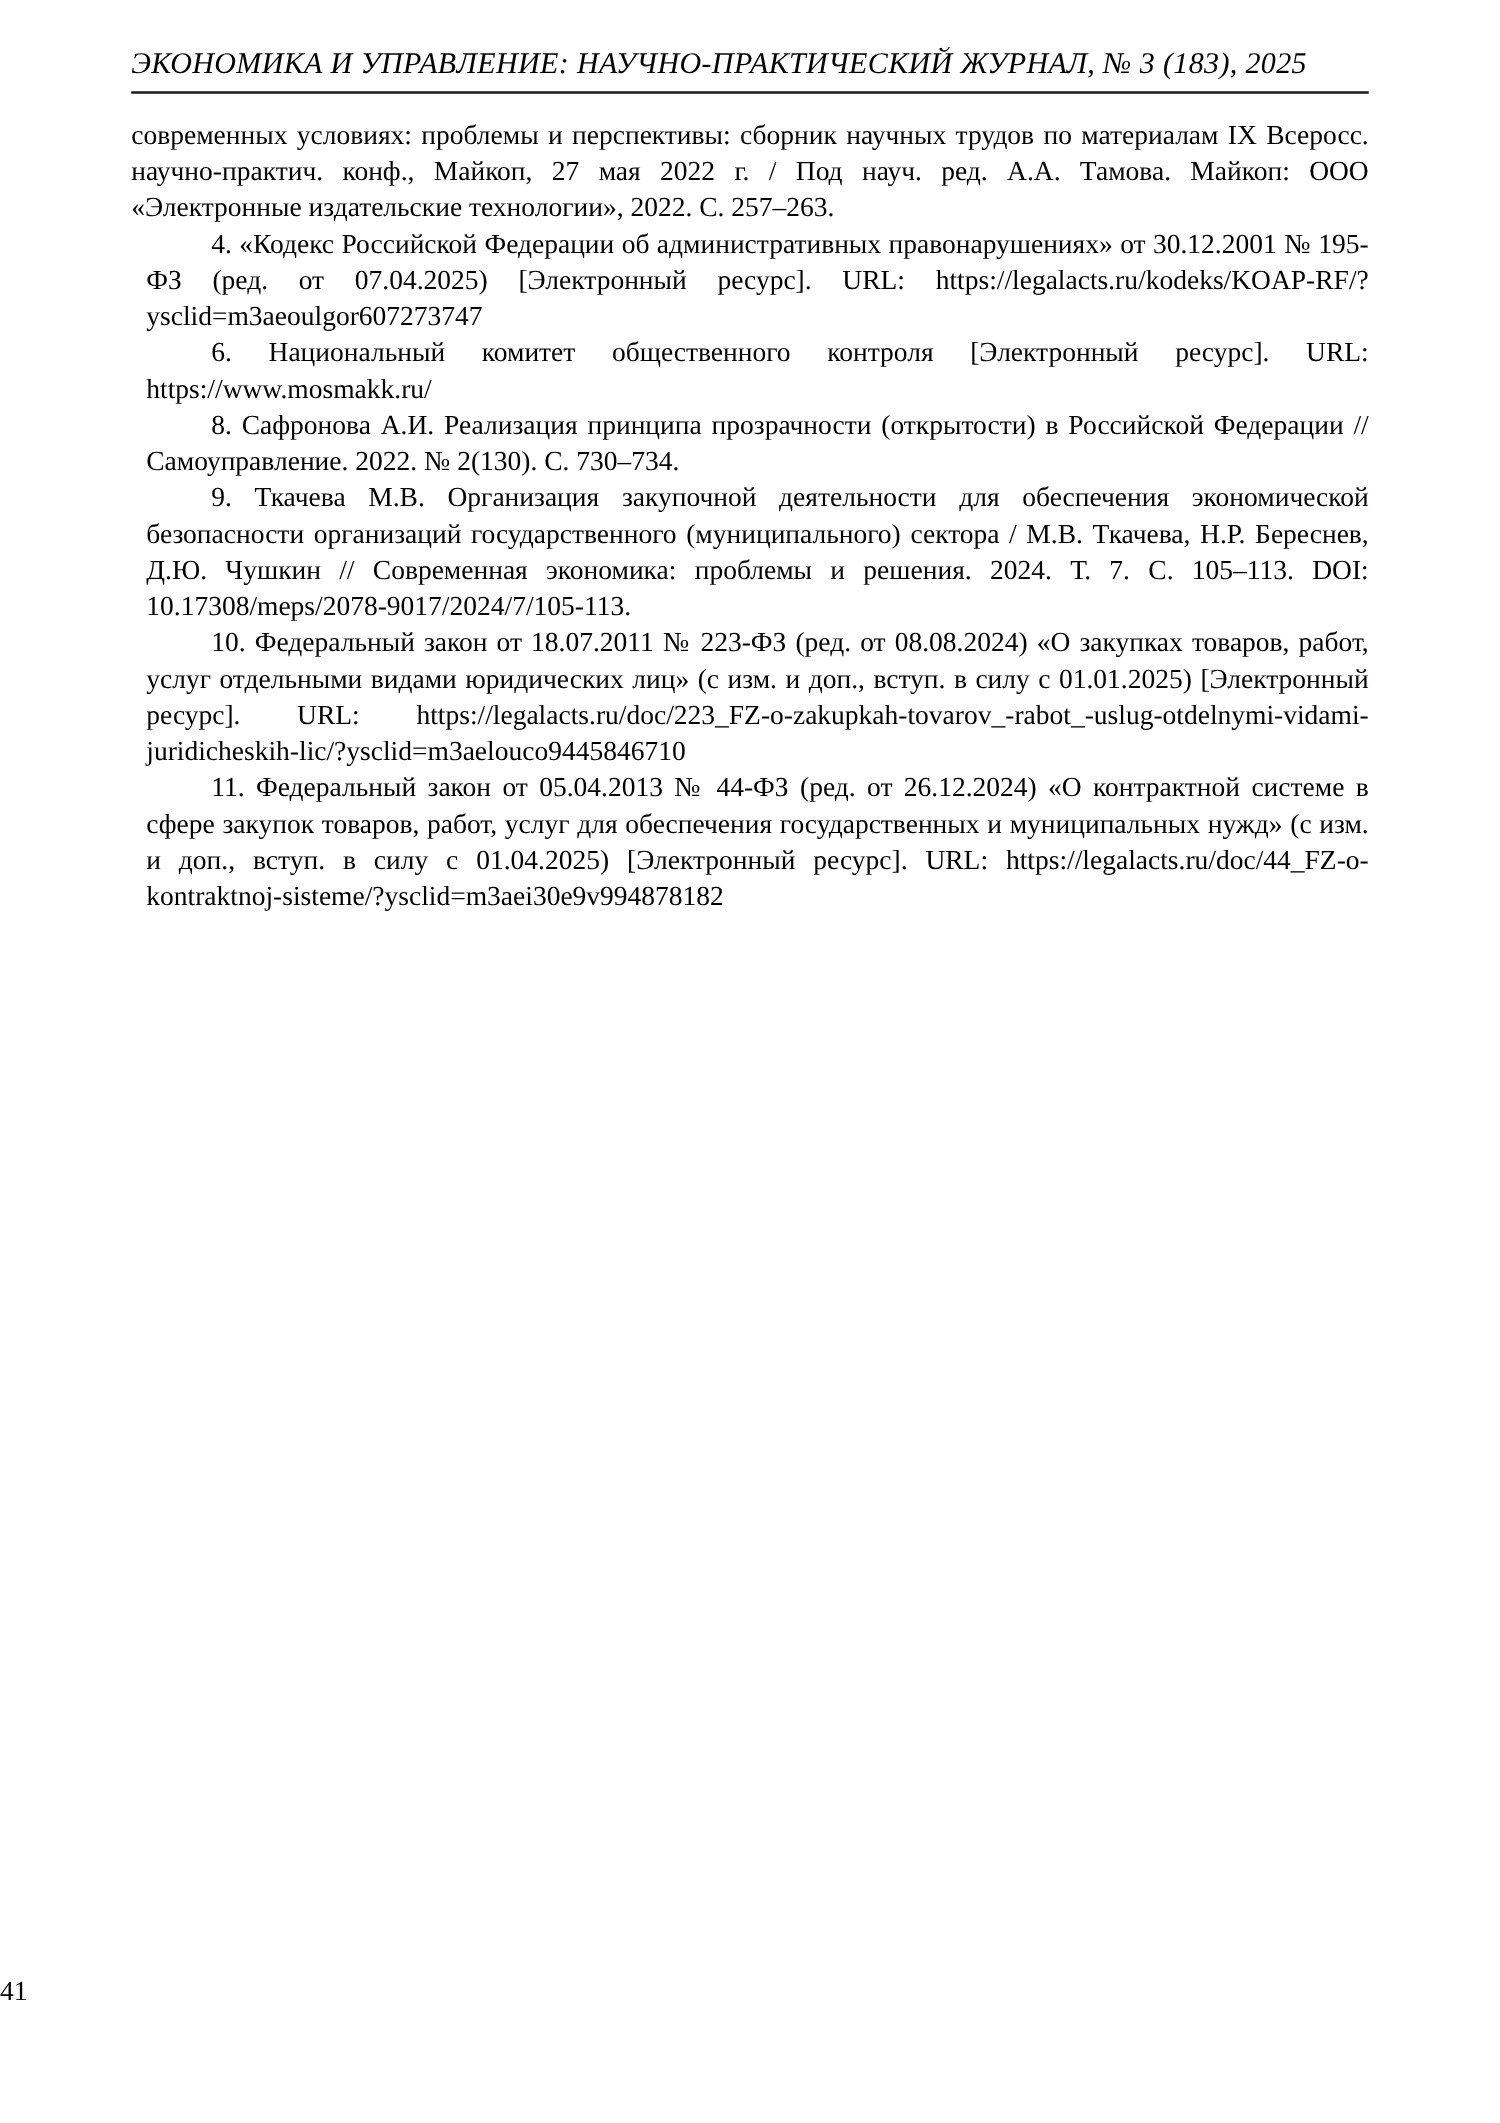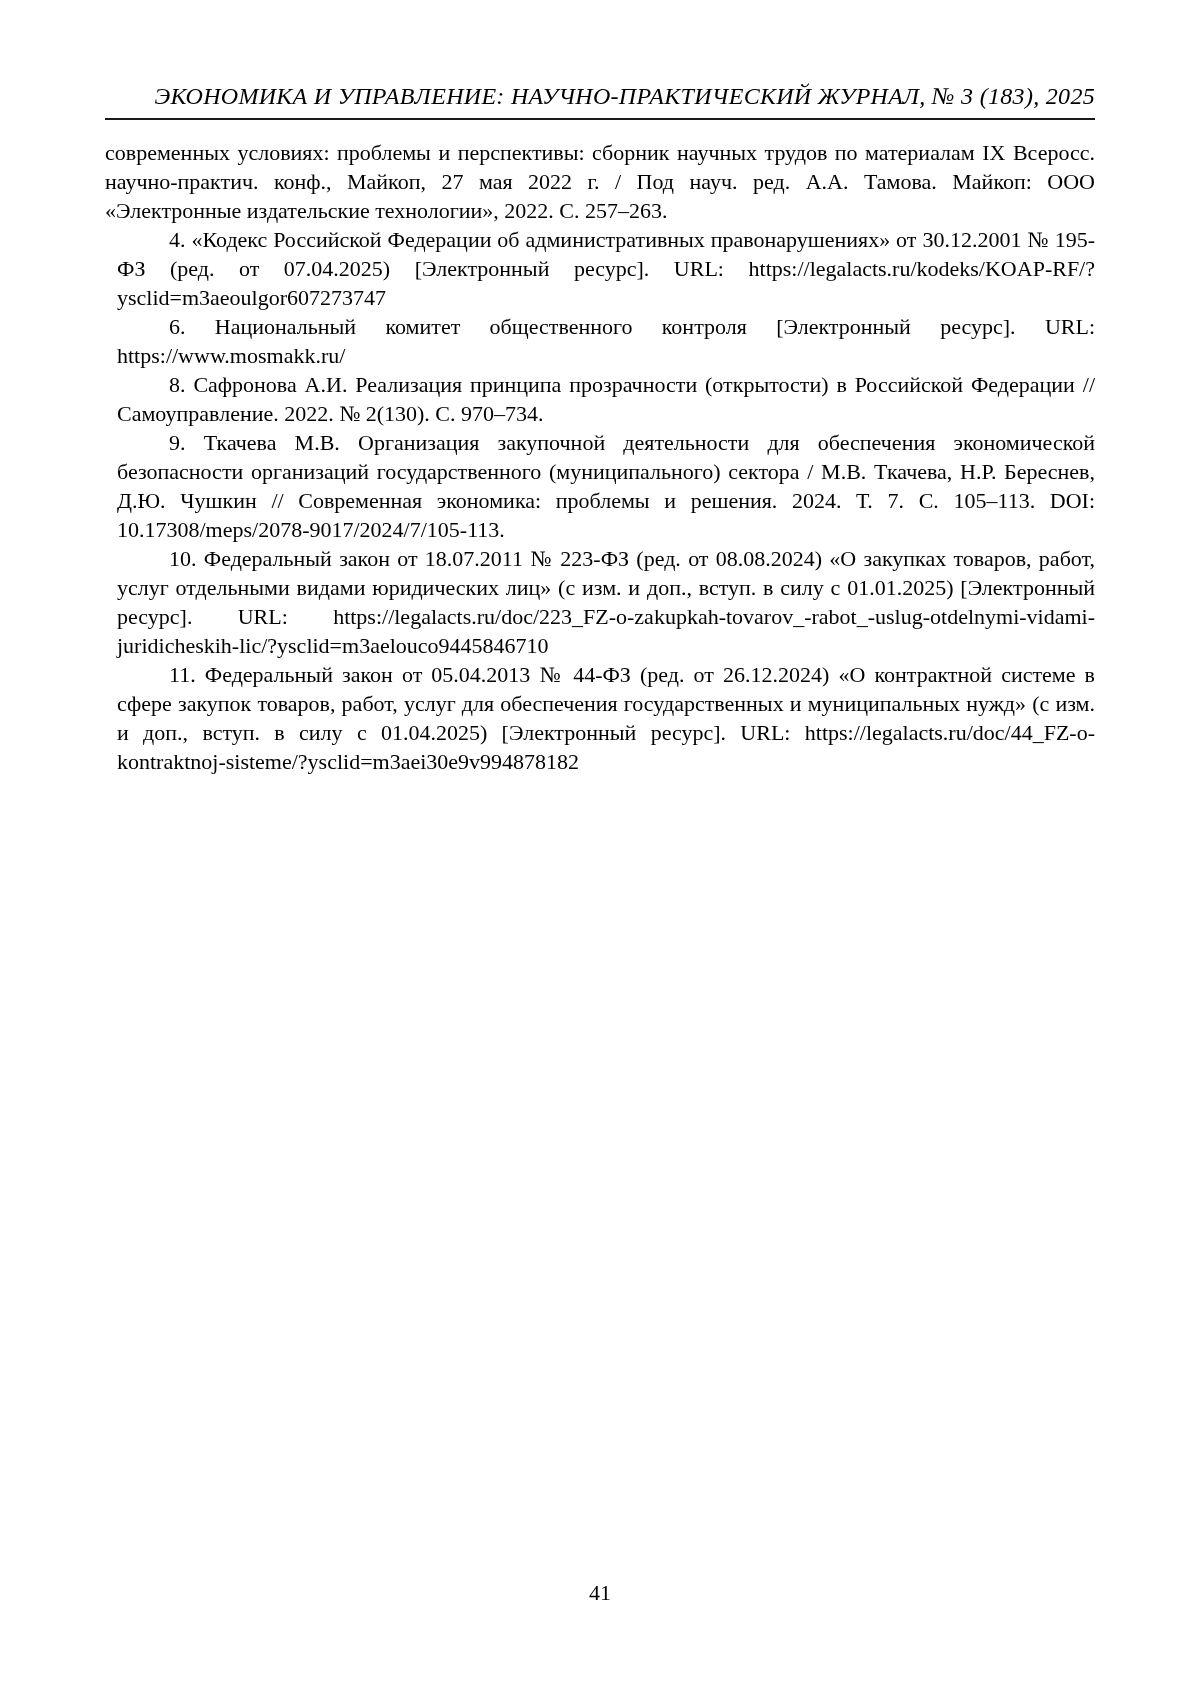--- a/index.html
+++ b/index.html
@@ -16,24 +16,24 @@
     font-family: "Liberation Serif", "DejaVu Serif", serif;
     overflow: hidden;
   }
   .content {
     position: absolute;
     left: 105px;
     right: 105px;
     top: 0;
   }
   .header {
-    padding-top: 82px;
+    padding-top: 37px;
     padding-bottom: 8px;
     border-bottom: 2px solid #1a1a1a;
-    text-align: right;
+    text-align: left;
   }
   .header-title {
     font-style: italic;
     font-size: 24px;
     line-height: 28px;
     letter-spacing: 0.3px;
     white-space: nowrap;
   }
   .refs {
     margin-top: 18px;
@@ -48,40 +48,40 @@
   }
   .refs p.ref {
     text-indent: 52px;
     margin-left: 12px;
   }
   .footer {
     position: absolute;
     left: 0;
     right: 0;
     top: 1580px;
-    text-align: center;
+    text-align: left;
     font-size: 22px;
     line-height: 26px;
   }
 </style>
 </head>
 <body>
 
 <div class="page">
   <div class="content">
 
     <div class="header">
       <div class="header-title">ЭКОНОМИКА И УПРАВЛЕНИЕ: НАУЧНО-ПРАКТИЧЕСКИЙ ЖУРНАЛ, № 3 (183), 2025</div>
     </div>
 
     <div class="refs">
       <p class="cont">современных условиях: проблемы и перспективы: сборник научных трудов по материалам IX Всеросс. научно-практич. конф., Майкоп, 27 мая 2022 г. / Под науч. ред. А.А. Тамова. Майкоп: ООО «Электронные издательские технологии», 2022. С. 257–263.</p>
       <p class="ref">4. «Кодекс Российской Федерации об административных правонарушениях» от 30.12.2001 № 195-ФЗ (ред. от 07.04.2025) [Электронный ресурс]. URL: https://legalacts.ru/kodeks/KOAP-RF/?ysclid=m3aeoulgor607273747</p>
       <p class="ref">6. Национальный комитет общественного контроля [Электронный ресурс]. URL: https://www.mosmakk.ru/</p>
-      <p class="ref">8. Сафронова А.И. Реализация принципа прозрачности (открытости) в Российской Федерации // Самоуправление. 2022. № 2(130). С. 970–734.</p>
+      <p class="ref">8. Сафронова А.И. Реализация принципа прозрачности (открытости) в Российской Федерации // Самоуправление. 2022. № 2(130). С. 730–734.</p>
       <p class="ref">9. Ткачева М.В. Организация закупочной деятельности для обеспечения экономической безопасности организаций государственного (муниципального) сектора / М.В. Ткачева, Н.Р. Береснев, Д.Ю. Чушкин // Современная экономика: проблемы и решения. 2024. Т. 7. С. 105–113. DOI: 10.17308/meps/2078-9017/2024/7/105-113.</p>
       <p class="ref">10. Федеральный закон от 18.07.2011 № 223-ФЗ (ред. от 08.08.2024) «О закупках товаров, работ, услуг отдельными видами юридических лиц» (с изм. и доп., вступ. в силу с 01.01.2025) [Электронный ресурс]. URL: https://legalacts.ru/doc/223_FZ-o-zakupkah-tovarov_-rabot_-uslug-otdelnymi-vidami-juridicheskih-lic/?ysclid=m3aelouco9445846710</p>
       <p class="ref">11. Федеральный закон от 05.04.2013 № 44-ФЗ (ред. от 26.12.2024) «О контрактной системе в сфере закупок товаров, работ, услуг для обеспечения государственных и муниципальных нужд» (с изм. и доп., вступ. в силу с 01.04.2025) [Электронный ресурс]. URL: https://legalacts.ru/doc/44_FZ-o-kontraktnoj-sisteme/?ysclid=m3aei30e9v994878182</p>
     </div>
 
   </div>
 
   <div class="footer">
     <span>41</span>
   </div>

